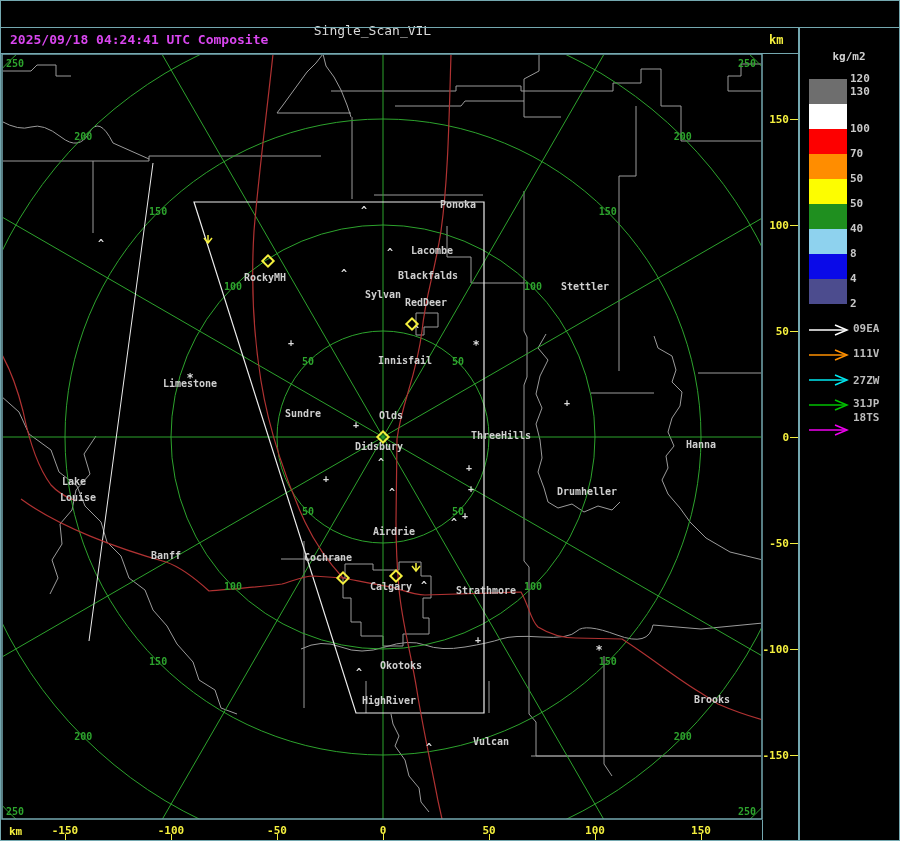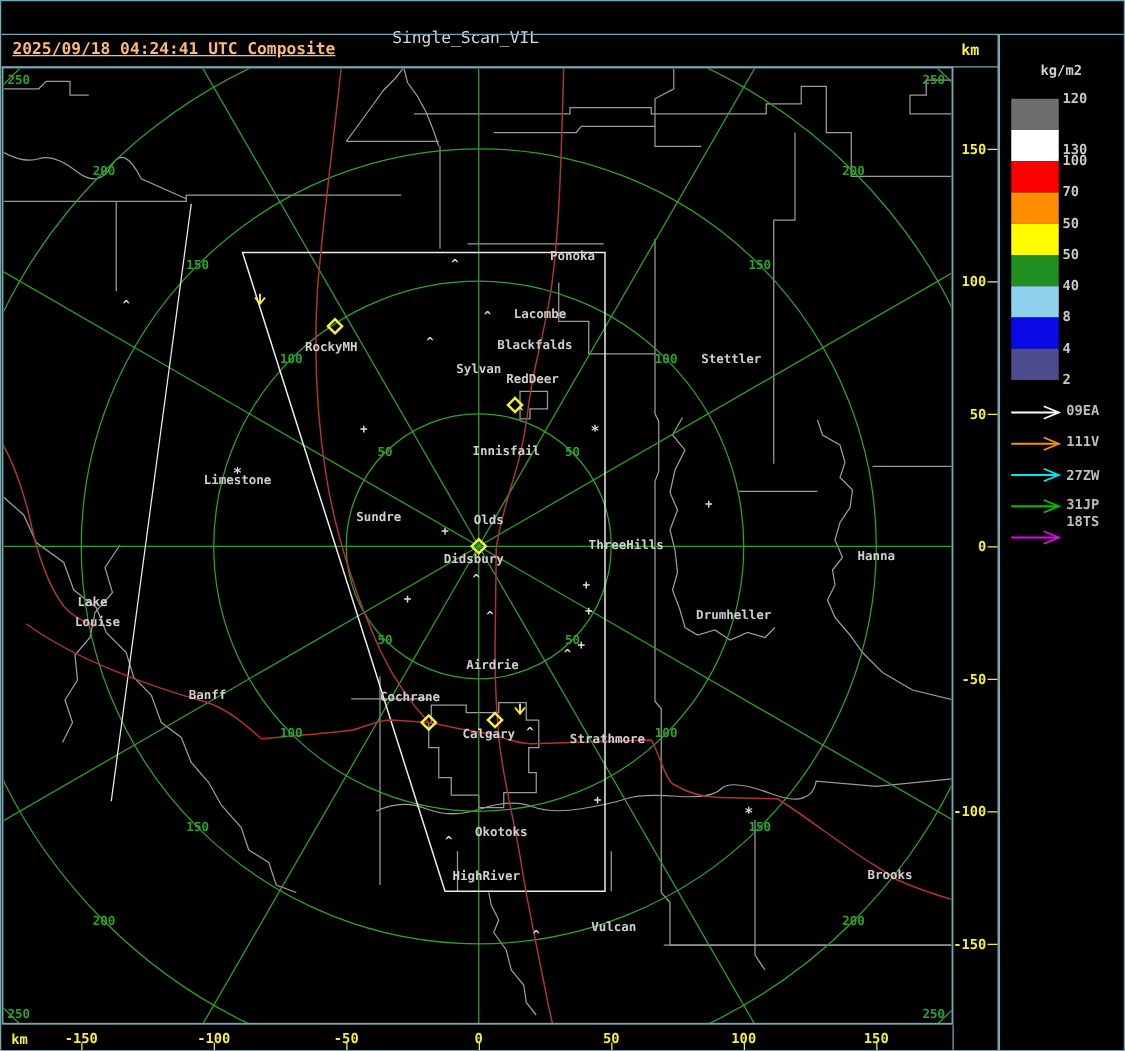--- a/index.html
+++ b/index.html
@@ -3,21 +3,21 @@
 <meta charset="utf-8">
 <style>
   html,body{margin:0;padding:0;background:#000;}
   #app{position:relative;width:900px;height:841px;background:#000;overflow:hidden;
        font-family:"DejaVu Sans Mono","Liberation Mono",monospace;
        border:1px solid #74a8b0;box-sizing:border-box;}
   .tl{position:absolute;background:#74a8b0;}
   #titlebar{position:absolute;left:0;top:17px;width:743px;height:26px;}
   #title{position:absolute;left:0;top:5px;width:100%;text-align:center;
          color:#d9d9d9;font-size:13px;letter-spacing:0px;}
-  #timestamp{position:absolute;left:9px;top:31px;color:#fdba74;font-size:13px;font-weight:bold;text-decoration:underline;}
+  #timestamp{position:absolute;left:9px;top:31px;color:#d946ef;font-size:13px;font-weight:bold;}
   #km-right{position:absolute;left:768px;top:32px;width:26px;color:#f4ef3e;font-size:12px;font-weight:bold;}
   #kgm2{position:absolute;left:798px;top:49px;width:100px;text-align:center;color:#d0d0d0;font-size:11px;font-weight:bold;}
   .ylab{position:absolute;color:#f4ef3e;font-size:11px;font-weight:bold;}
   .ytick{position:absolute;background:#f4ef3e;}
   .cbox{position:absolute;width:38px;height:25px;}
   .clab{position:absolute;left:849px;width:40px;color:#c9c9c9;font-size:11px;font-weight:bold;}
   .alab{position:absolute;left:852px;width:44px;color:#bdbdbd;font-size:11px;font-weight:bold;}
   .arrowsvg{position:absolute;left:806px;width:44px;height:14px;}
   #map{position:absolute;left:0;top:52px;}
   #map text{font-family:"DejaVu Sans Mono","Liberation Mono",monospace;}
@@ -46,21 +46,21 @@
       <div class="cbox" style="left:808px;top:78px;background:#6e6e6e"></div>
       <div class="cbox" style="left:808px;top:103px;background:#ffffff"></div>
       <div class="cbox" style="left:808px;top:128px;background:#fd0000"></div>
       <div class="cbox" style="left:808px;top:153px;background:#ff8d00"></div>
       <div class="cbox" style="left:808px;top:178px;background:#fdfd00"></div>
       <div class="cbox" style="left:808px;top:203px;background:#1f8f1f"></div>
       <div class="cbox" style="left:808px;top:228px;background:#8ed2ee"></div>
       <div class="cbox" style="left:808px;top:253px;background:#0a0ae8"></div>
       <div class="cbox" style="left:808px;top:278px;background:#4c4c8e"></div>
       <div class="clab" style="top:71px">120</div>
-      <div class="clab" style="top:112px">130</div>
+      <div class="clab" style="top:84px">130</div>
       <div class="clab" style="top:121px">100</div>
       <div class="clab" style="top:146px">70</div>
       <div class="clab" style="top:171px">50</div>
       <div class="clab" style="top:196px">50</div>
       <div class="clab" style="top:221px">40</div>
       <div class="clab" style="top:246px">8</div>
       <div class="clab" style="top:271px">4</div>
       <div class="clab" style="top:296px">2</div>
     </div>
   <div id="arrowlegend">

